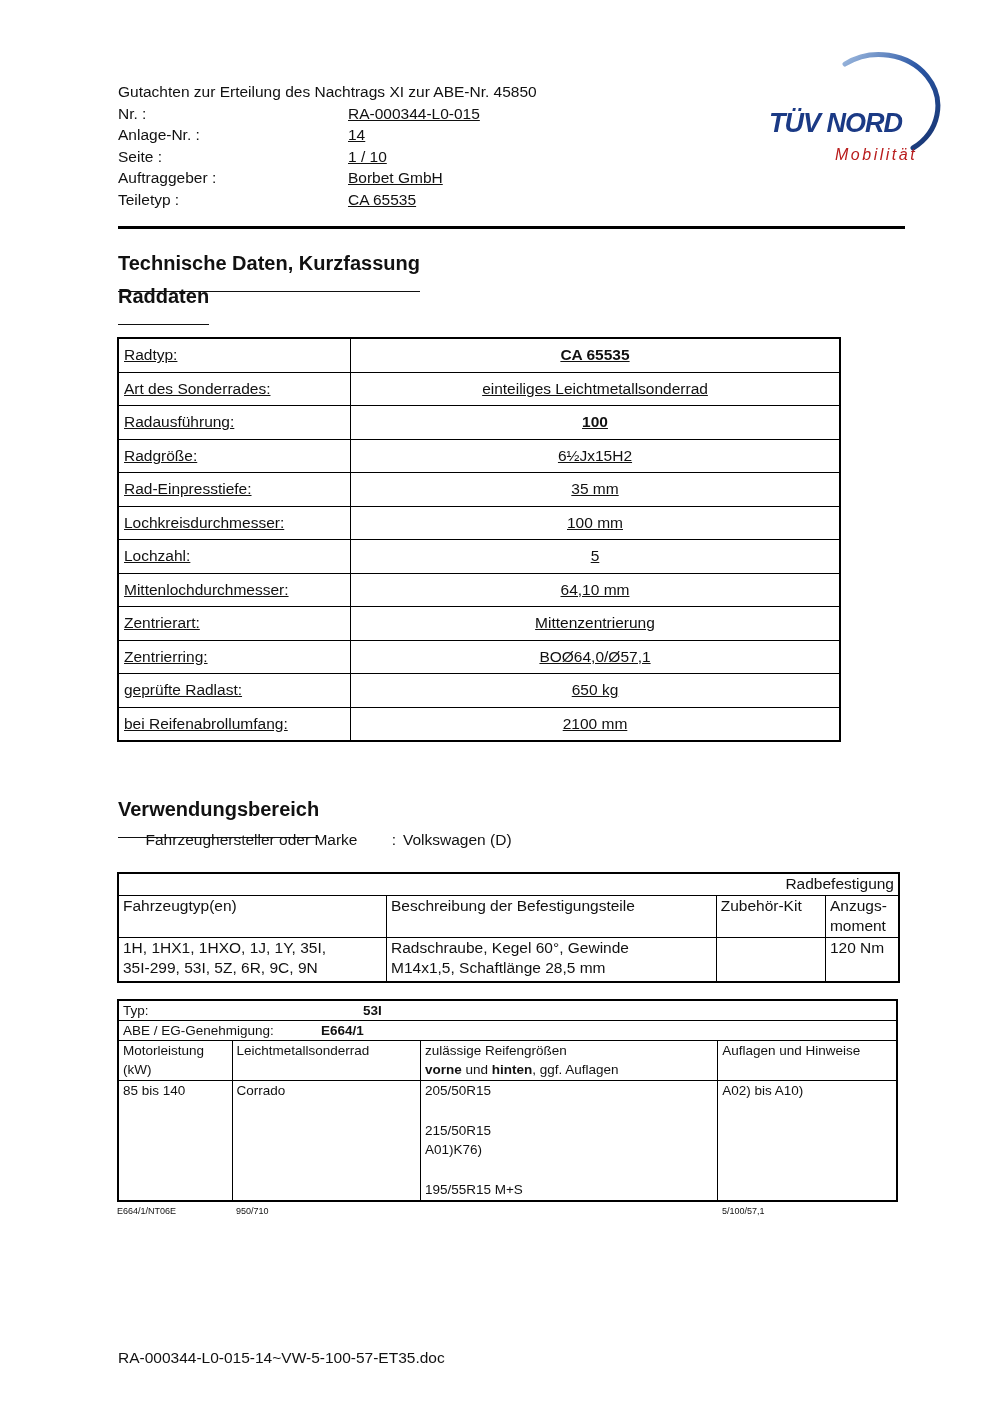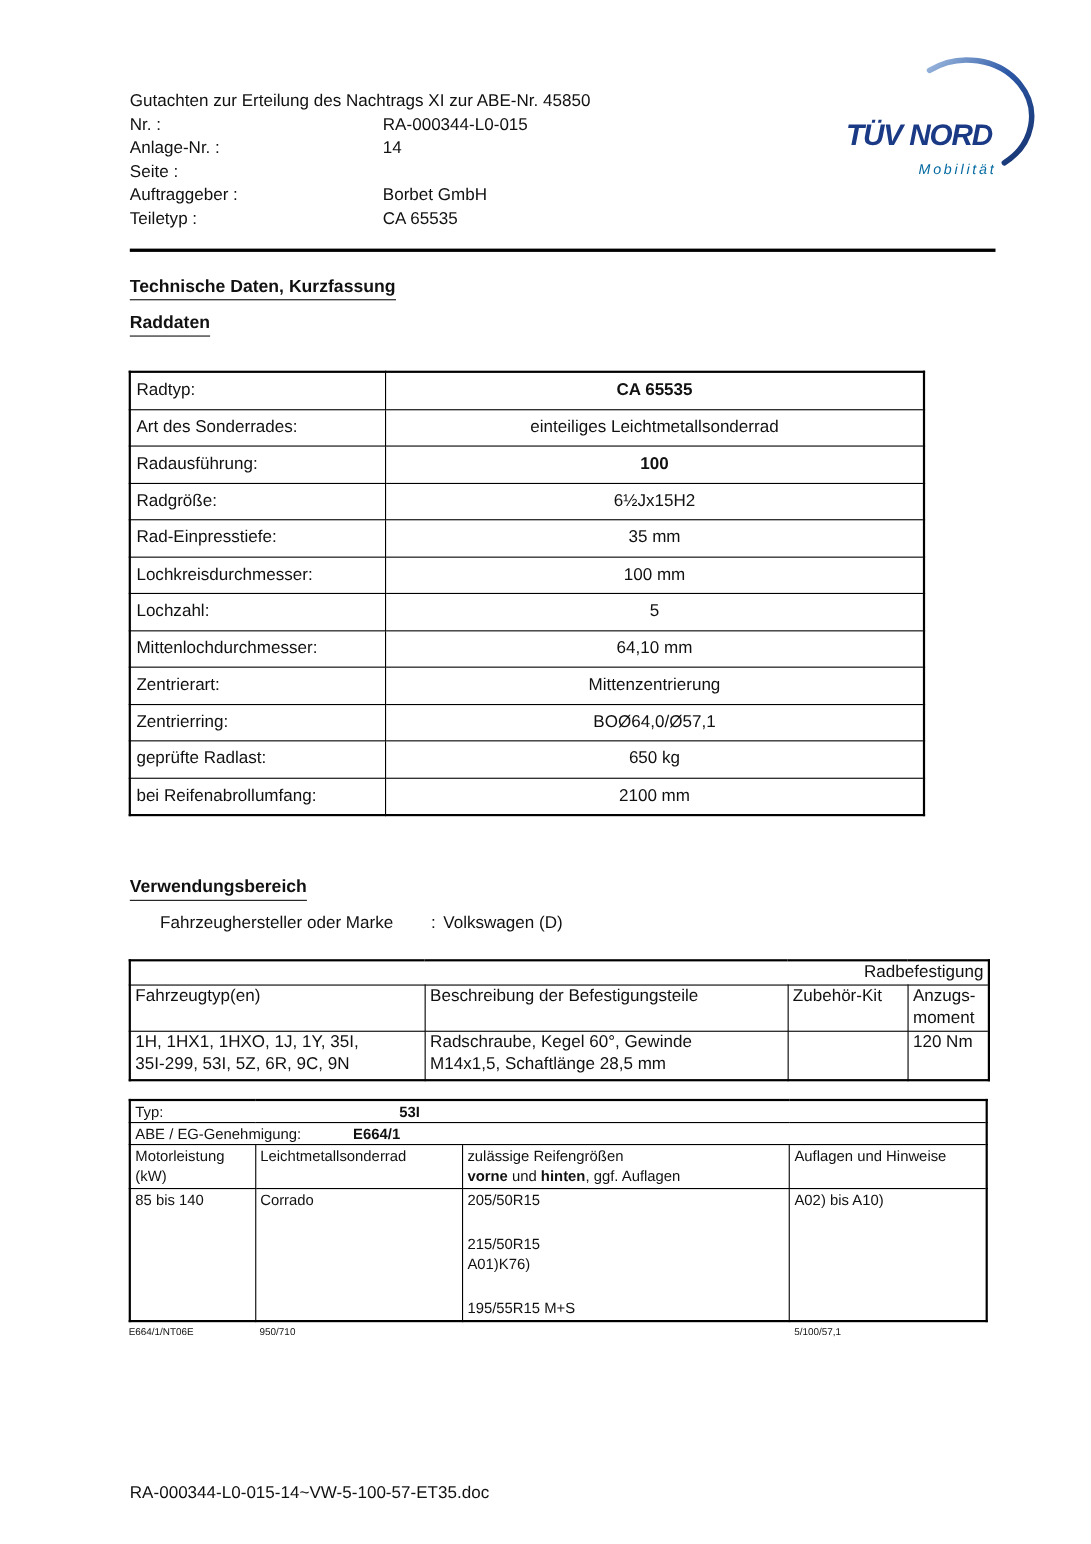--- a/index.html
+++ b/index.html
@@ -10,52 +10,52 @@
     font-family:"Liberation Sans", sans-serif;
     color:#111;
     overflow:hidden;
     margin:0 auto;
   }
   
   .hdr{position:absolute;left:118px;top:81px;width:620px;font-size:15.5px;line-height:21.5px;}
   .hdr-title{white-space:nowrap;}
   .hdr-row{display:flex;}
   .hdr-label{width:230px;flex:0 0 230px;}
-  .hdr-value{flex:1;}
+  .hdr-value{flex:1;text-decoration:underline;}
   
   .logo{position:absolute;left:745px;top:50px;width:215px;height:125px;}
   .logo svg{position:absolute;left:0;top:0;}
   .brand{
     position:absolute;left:24px;top:58px;
     font-size:27px;font-weight:bold;font-style:italic;
     color:#1b3a85;letter-spacing:-1px;white-space:nowrap;
     text-shadow:2px 0 0 #fff,-2px 0 0 #fff,0 2px 0 #fff,0 -2px 0 #fff;
   }
   .tagline{
     position:absolute;left:90px;top:96px;
-    font-size:13px;font-style:italic;color:#0369a1;letter-spacing:2.5px;white-space:nowrap;
+    font-size:16px;font-style:italic;color:#b91c1c;letter-spacing:2.5px;white-space:nowrap;
   }
   
   .rule{position:absolute;left:118px;top:226px;width:787px;height:3px;background:#000;}
   
   .heading{
     position:absolute;left:118px;
-    font-size:16px;font-weight:bold;
-    border-bottom:1.6px solid #111;padding-bottom:2px;white-space:nowrap;
+    font-size:20px;font-weight:bold;
+    border-bottom:1.6px solid #111;padding-bottom:16px;white-space:nowrap;
   }
   .h-tech{top:252px;}
   .h-raddaten{top:285px;}
   .h-verwendung{top:798px;}
   
   table{border-collapse:collapse;table-layout:fixed;}
   table,td,th{border:1.5px solid #000;}
   table{border-width:2px;}
   td,th{padding:0 4px;overflow:hidden;}
   
-  .t-raddaten{position:absolute;left:117px;top:337px;width:724px;font-size:15.5px;}
+  .t-raddaten{position:absolute;left:117px;top:337px;width:724px;font-size:15.5px;text-decoration:underline;}
   .t-raddaten td{height:32.5px;}
   .rd-label{width:222px;text-align:left;padding-left:5px;}
   .rd-value{text-align:center;}
   .bold{font-weight:bold;}
   
   .hersteller{position:absolute;left:118px;top:831px;font-size:15.5px;display:flex;text-align:center;}
   .hersteller .lbl{width:267px;flex:0 0 267px;}
   .hersteller .sep{width:18px;flex:0 0 18px;}
   
   .t-befestigung{position:absolute;left:117px;top:872px;width:783px;font-size:15.5px;line-height:20.5px;}
@@ -101,20 +101,21 @@
         <div class="hdr-row">
           <span class="hdr-label">Nr. :</span>
           <span class="hdr-value">RA-000344-L0-015</span>
         </div>
         <div class="hdr-row">
           <span class="hdr-label">Anlage-Nr. :</span>
           <span class="hdr-value">14</span>
         </div>
         <div class="hdr-row">
           <span class="hdr-label">Seite :</span>
+          <span class="hdr-value">1 / 10</span>
         </div>
         <div class="hdr-row">
           <span class="hdr-label">Auftraggeber :</span>
           <span class="hdr-value">Borbet GmbH</span>
         </div>
         <div class="hdr-row">
           <span class="hdr-label">Teiletyp :</span>
           <span class="hdr-value">CA 65535</span>
         </div>
       </div>

